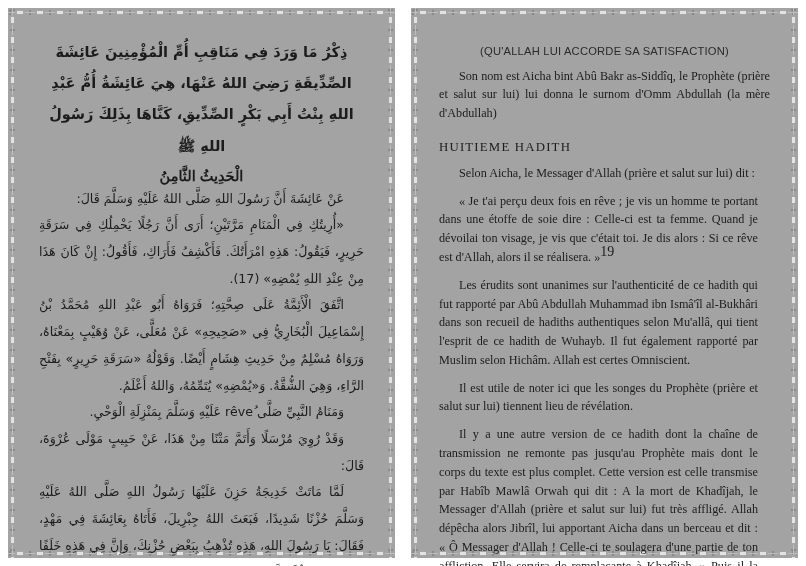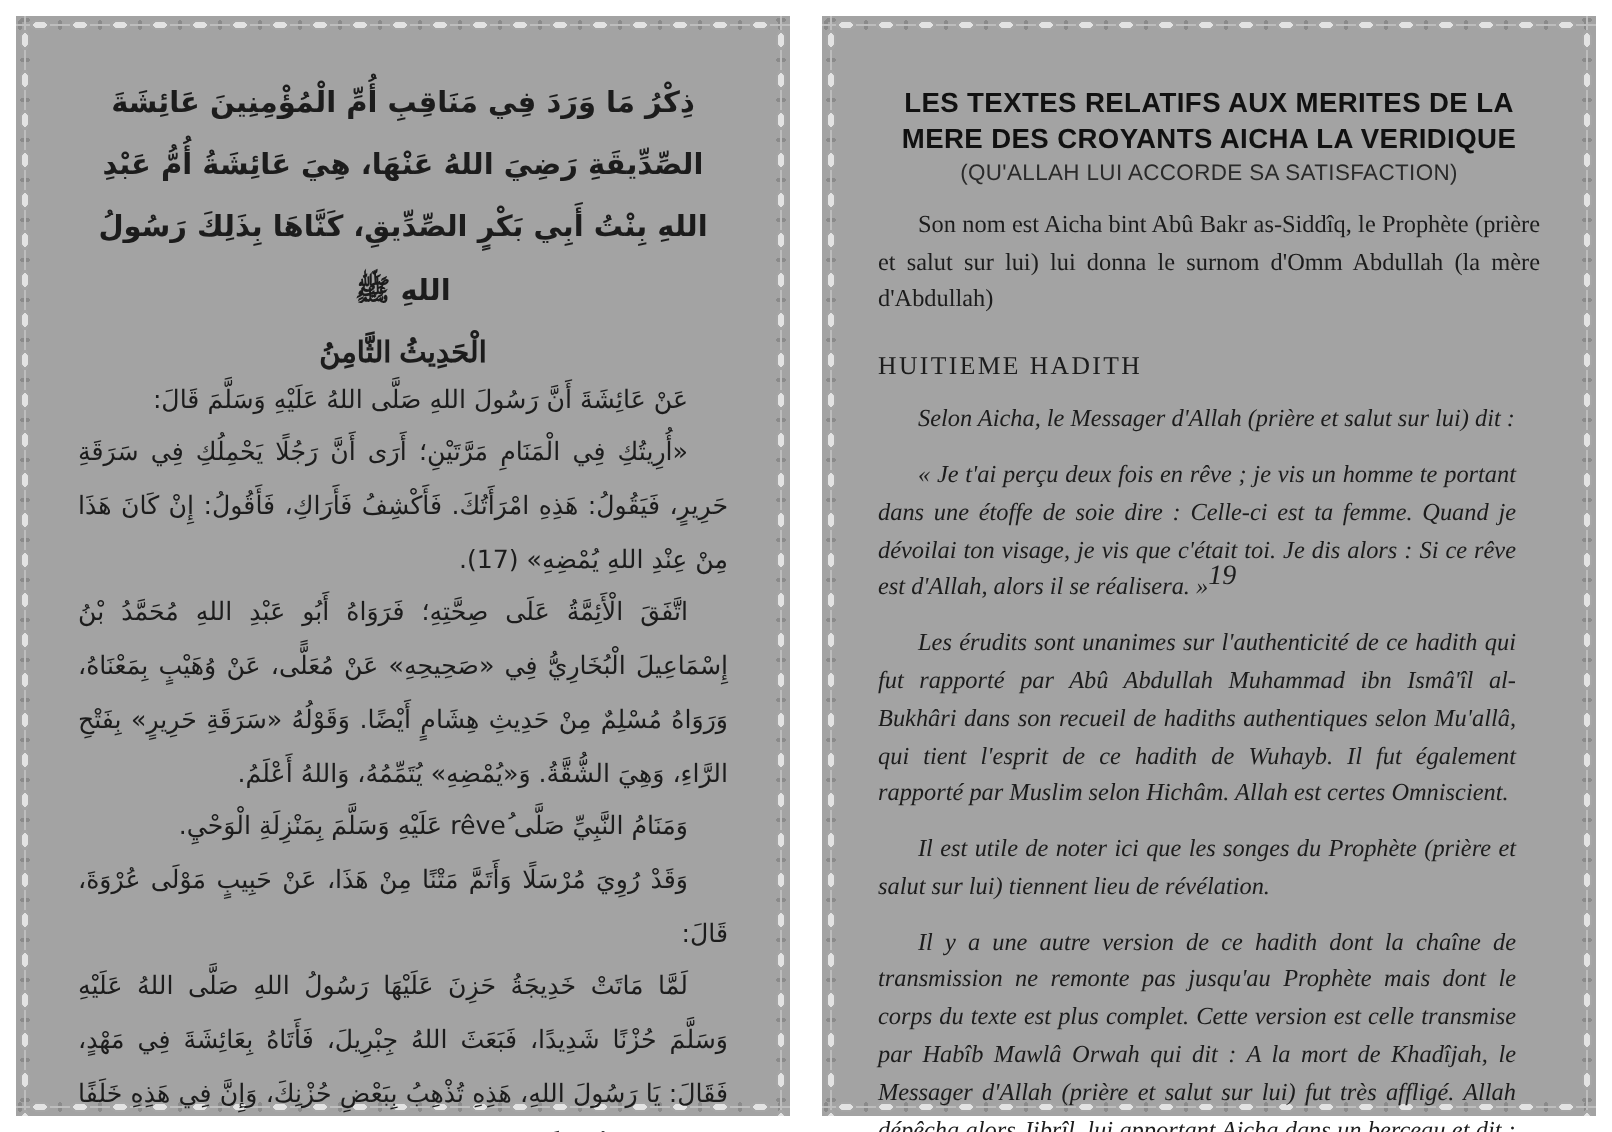--- a/index.html
+++ b/index.html
@@ -47,21 +47,21 @@
   .fr-title{font-family:"Liberation Sans", sans-serif;font-weight:700;
             font-size:13.8px;line-height:1.32;text-align:center;
             letter-spacing:.2px;margin:0 auto;max-width:345px;color:#111;}
   .fr-subtitle{font-family:"Liberation Sans", sans-serif;font-size:11.2px;
                text-align:center;color:#2a2a2a;margin-top:2px;letter-spacing:.2px;}
   .fr-intro{font-size:12.2px;line-height:1.5;text-align:justify;
             text-indent:20px;margin-top:10px;}
   .fr-heading{font-size:12.8px;text-align:left;letter-spacing:1.2px;
               margin:18px 0 4px 0;}
   .fr p.body{font-size:12.2px;line-height:1.54;text-align:justify;
-             text-indent:20px;margin:9px 12px 0 0;font-style:italic;}
+             text-indent:20px;margin:9px 12px 0 0;}
   sup{font-size:14px;line-height:0;}
 </style>
 </head>
 <body>
 
 <div class="page page-left ar">
   <div class="edge h top"></div>
   <div class="edge h bottom"></div>
   <div class="edge v left"></div>
   <div class="edge v right"></div>
@@ -80,21 +80,20 @@
   </div>
 </div>
 
 <div class="page page-right fr">
   <div class="edge h top"></div>
   <div class="edge h bottom"></div>
   <div class="edge v left"></div>
   <div class="edge v right"></div>
   <div class="inner">
     <div class="content">
-      <div class="fr-title">LES TEXTES RELATIFS AUX MERITES DE LA MERE DES CROYANTS AICHA LA VERIDIQUE</div>
       <div class="fr-subtitle">(QU'ALLAH LUI ACCORDE SA SATISFACTION)</div>
       <div class="fr-intro">Son nom est Aicha bint Abû Bakr as-Siddîq, le Prophète (prière et salut sur lui) lui donna le surnom d'Omm Abdullah (la mère d'Abdullah)</div>
       <div class="fr-heading">HUITIEME HADITH</div>
       <p class="body">Selon Aicha, le Messager d'Allah (prière et salut sur lui) dit :</p>
       <p class="body"><span>« Je t'ai perçu deux fois en rêve ; je vis un homme te portant dans une étoffe de soie dire : Celle-ci est ta femme. Quand je dévoilai ton visage, je vis que c'était toi. Je dis alors : Si ce rêve est d'Allah, alors il se réalisera. »</span><sup>19</sup></p>
       <p class="body">Les érudits sont unanimes sur l'authenticité de ce hadith qui fut rapporté par Abû Abdullah Muhammad ibn Ismâ'îl al-Bukhâri dans son recueil de hadiths authentiques selon Mu'allâ, qui tient l'esprit de ce hadith de Wuhayb. Il fut également rapporté par Muslim selon Hichâm. Allah est certes Omniscient.</p>
       <p class="body">Il est utile de noter ici que les songes du Prophète (prière et salut sur lui) tiennent lieu de révélation.</p>
       <p class="body">Il y a une autre version de ce hadith dont la chaîne de transmission ne remonte pas jusqu'au Prophète mais dont le corps du texte est plus complet. Cette version est celle transmise par Habîb Mawlâ Orwah qui dit : A la mort de Khadîjah, le Messager d'Allah (prière et salut sur lui) fut très affligé. Allah dépêcha alors Jibrîl, lui apportant Aicha dans un berceau et dit : « Ô Messager d'Allah ! Celle-ci te soulagera d'une partie de ton affliction. Elle servira de remplaçante à Khadîjah. » Puis il la reprit.</p>
     </div>
 

